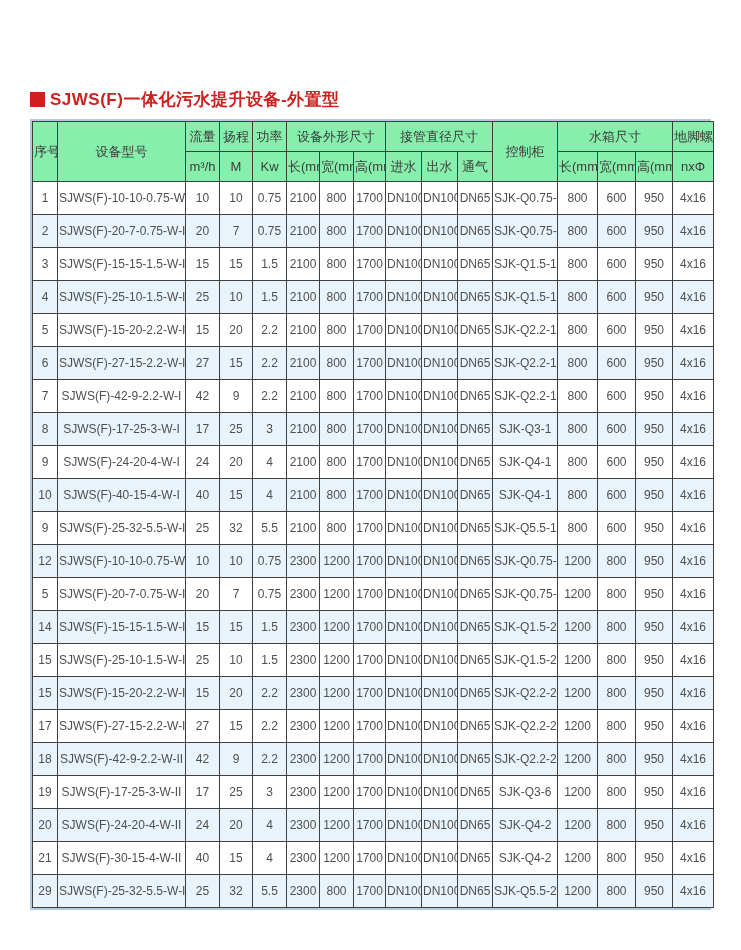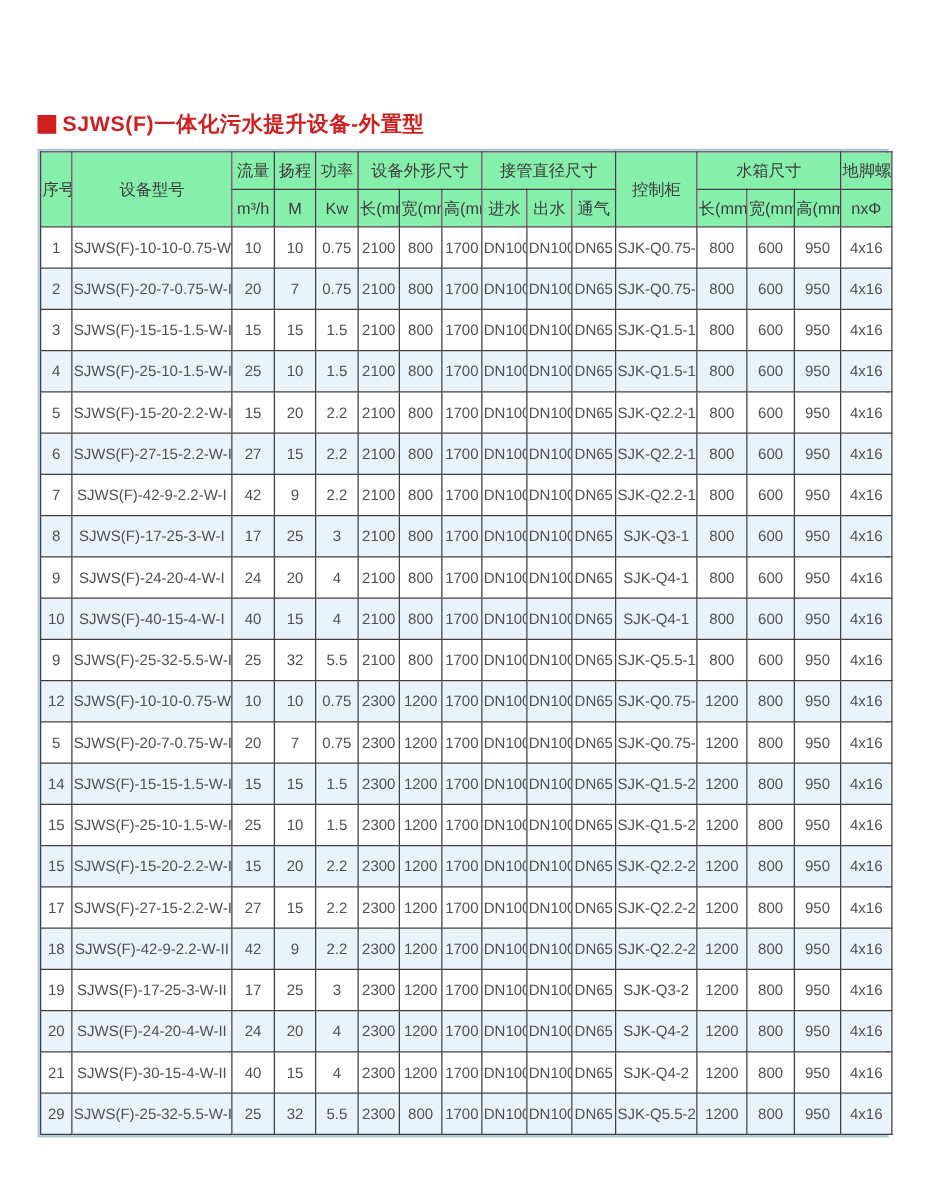--- a/index.html
+++ b/index.html
@@ -443,21 +443,21 @@
             <td class="model-cell">SJWS(F)-17-25-3-W-II</td>
             <td>17</td>
             <td>25</td>
             <td>3</td>
             <td>2300</td>
             <td>1200</td>
             <td>1700</td>
             <td>DN100</td>
             <td>DN100</td>
             <td>DN65</td>
-            <td>SJK-Q3-2</td>
+            <td>SJK-Q3-6</td>
             <td>1200</td>
             <td>800</td>
             <td>950</td>
             <td>4x16</td>
           </tr>
           <tr>
             <td>20</td>
             <td class="model-cell">SJWS(F)-24-20-4-W-II</td>
             <td>24</td>
             <td>20</td>

